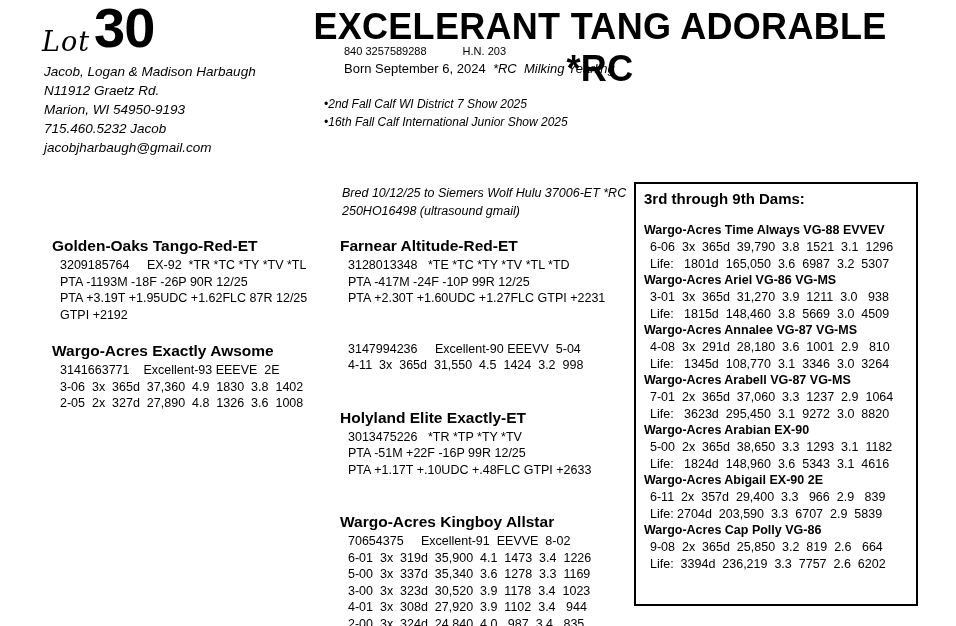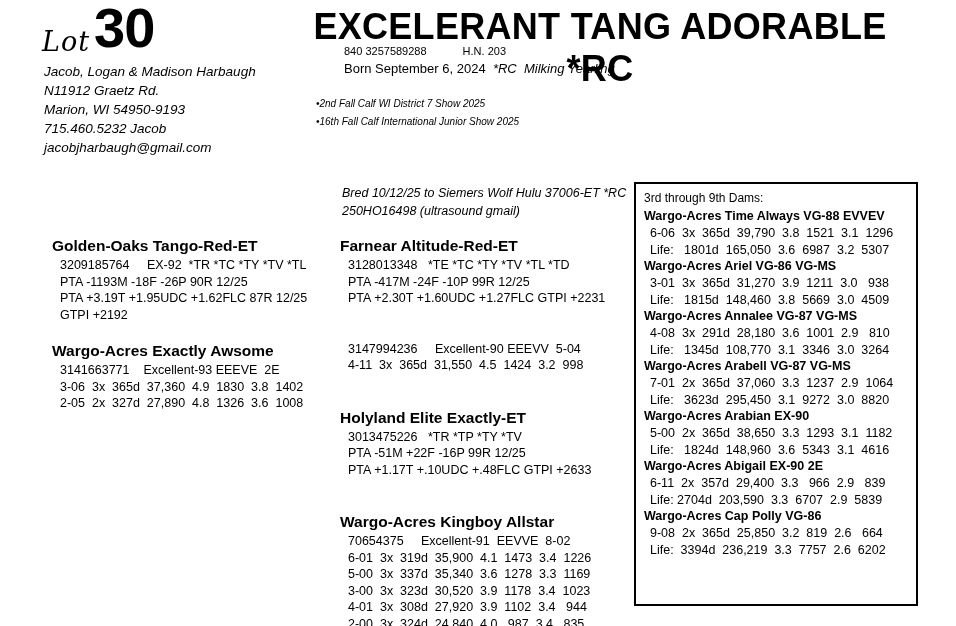--- a/index.html
+++ b/index.html
@@ -86,23 +86,23 @@
     left: 344px;
     top: 60px;
     font-size: 13px;
     line-height: 18px;
   }
   .born-line .it {
     font-style: italic;
   }
   .awards {
     position: absolute;
-    left: 316px;
+    left: 324px;
     top: 95px;
-    font-size: 10px;
+    font-size: 12px;
     font-style: italic;
     line-height: 18px;
   }
   .bred {
     position: absolute;
     left: 342px;
     top: 148px;
     font-size: 12.5px;
     font-style: italic;
     line-height: 18px;
@@ -151,24 +151,24 @@
     position: absolute;
     left: 634px;
     top: 182px;
     width: 284px;
     height: 424px;
     border: 2.5px solid #000;
     box-sizing: border-box;
     padding: 6px 8px 4px 8px;
   }
   .dams-title {
-    font-size: 12px;
-    font-weight: normal;
+    font-size: 15px;
+    font-weight: bold;
     line-height: 17px;
-    margin-bottom: 1px;
+    margin-bottom: 15px;
   }
   .dam-name {
     font-size: 12.5px;
     font-weight: bold;
     line-height: 17px;
   }
   .dam-row {
     font-size: 12.5px;
     line-height: 16.5px;
     padding-left: 6px;

